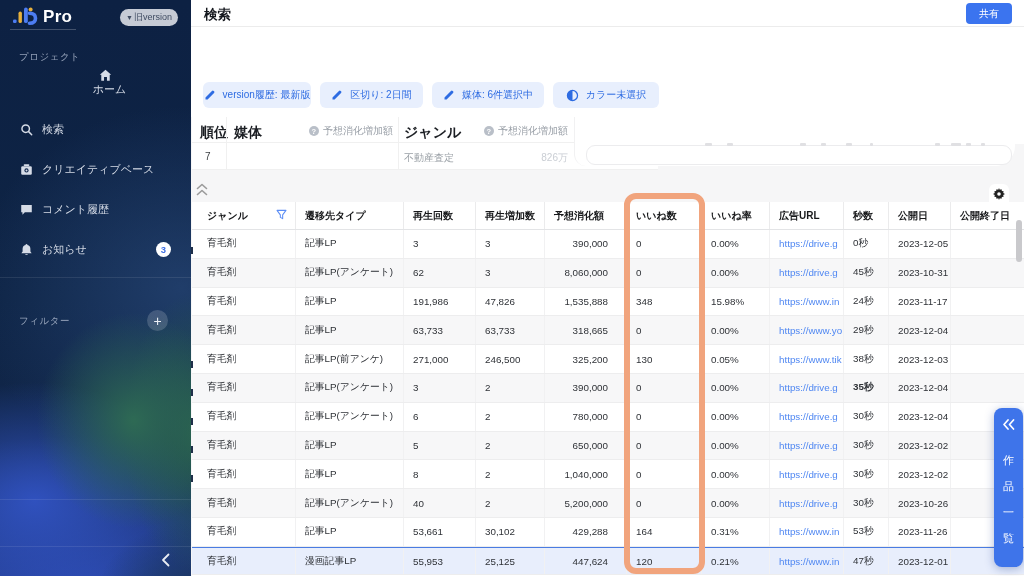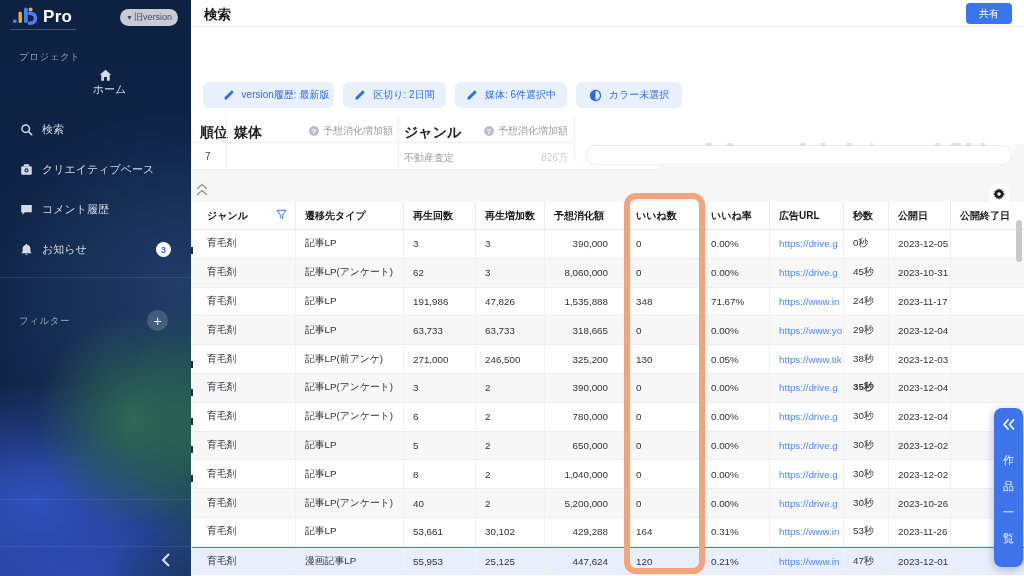--- a/index.html
+++ b/index.html
@@ -190,21 +190,21 @@
   </div>
 </div>
 
 <div id="topbar" class="abs">
   <div id="page-title">検索</div>
   <button id="share-btn">共有</button>
 </div>
 
 <div id="filter-section" class="abs">
   <div id="chip-row">
-      <div class="chip" style="width: 131px; padding-left: 15px;">
+      <div class="chip" style="width: 108px;">
         <span style="display:flex">
           <svg width="12" height="12" viewBox="0 0 16 16">
             <path fill="#2e6ce2" d="M2 11.2 L10.6 2.6 a1.6 1.6 0 0 1 2.3 0 l0.5 0.5 a1.6 1.6 0 0 1 0 2.3 L4.8 14 L2 14 z"></path>
           </svg>
         </span>
         <span>version履歴: 最新版</span>
       </div>
       <div class="chip" style="width: 103px;">
         <span style="display:flex">
           <svg width="12" height="12" viewBox="0 0 16 16">
@@ -351,21 +351,21 @@
         <div class="cell" style="width: 62px; flex: 0 0 62px;">2023-10-31</div>
         <div class="cell" style="width: 73px; flex: 0 0 73px;"></div>
       </div>
       <div class="row">
         <div class="cell" style="width: 104px; flex: 0 0 104px; padding-left: 15px;">育毛剤</div>
         <div class="cell" style="width: 108px; flex: 0 0 108px;">記事LP</div>
         <div class="cell" style="width: 72px; flex: 0 0 72px;">191,986</div>
         <div class="cell" style="width: 69px; flex: 0 0 69px;">47,826</div>
         <div class="cell r" style="width: 82px; flex: 0 0 82px;">1,535,888</div>
         <div class="cell" style="width: 75px; flex: 0 0 75px;">348</div>
-        <div class="cell" style="width: 68px; flex: 0 0 68px;">71.67%</div>
+        <div class="cell" style="width: 68px; flex: 0 0 68px;">15.98%</div>
         <div class="cell link" style="width: 74px; flex: 0 0 74px;">https://www.in</div>
         <div class="cell" style="width: 45px; flex: 0 0 45px;">24秒</div>
         <div class="cell" style="width: 62px; flex: 0 0 62px;">2023-11-17</div>
         <div class="cell" style="width: 73px; flex: 0 0 73px;"></div>
       </div>
       <div class="row alt">
         <div class="cell" style="width: 104px; flex: 0 0 104px; padding-left: 15px;">育毛剤</div>
         <div class="cell" style="width: 108px; flex: 0 0 108px;">記事LP</div>
         <div class="cell" style="width: 72px; flex: 0 0 72px;">63,733</div>
         <div class="cell" style="width: 69px; flex: 0 0 69px;">63,733</div>

